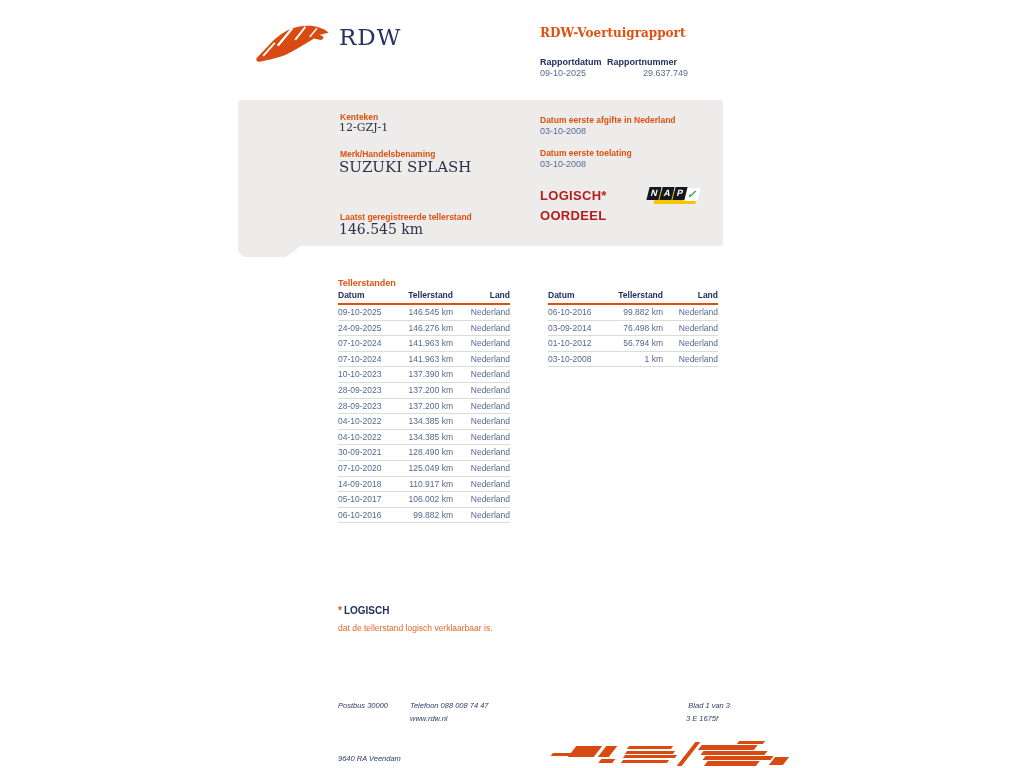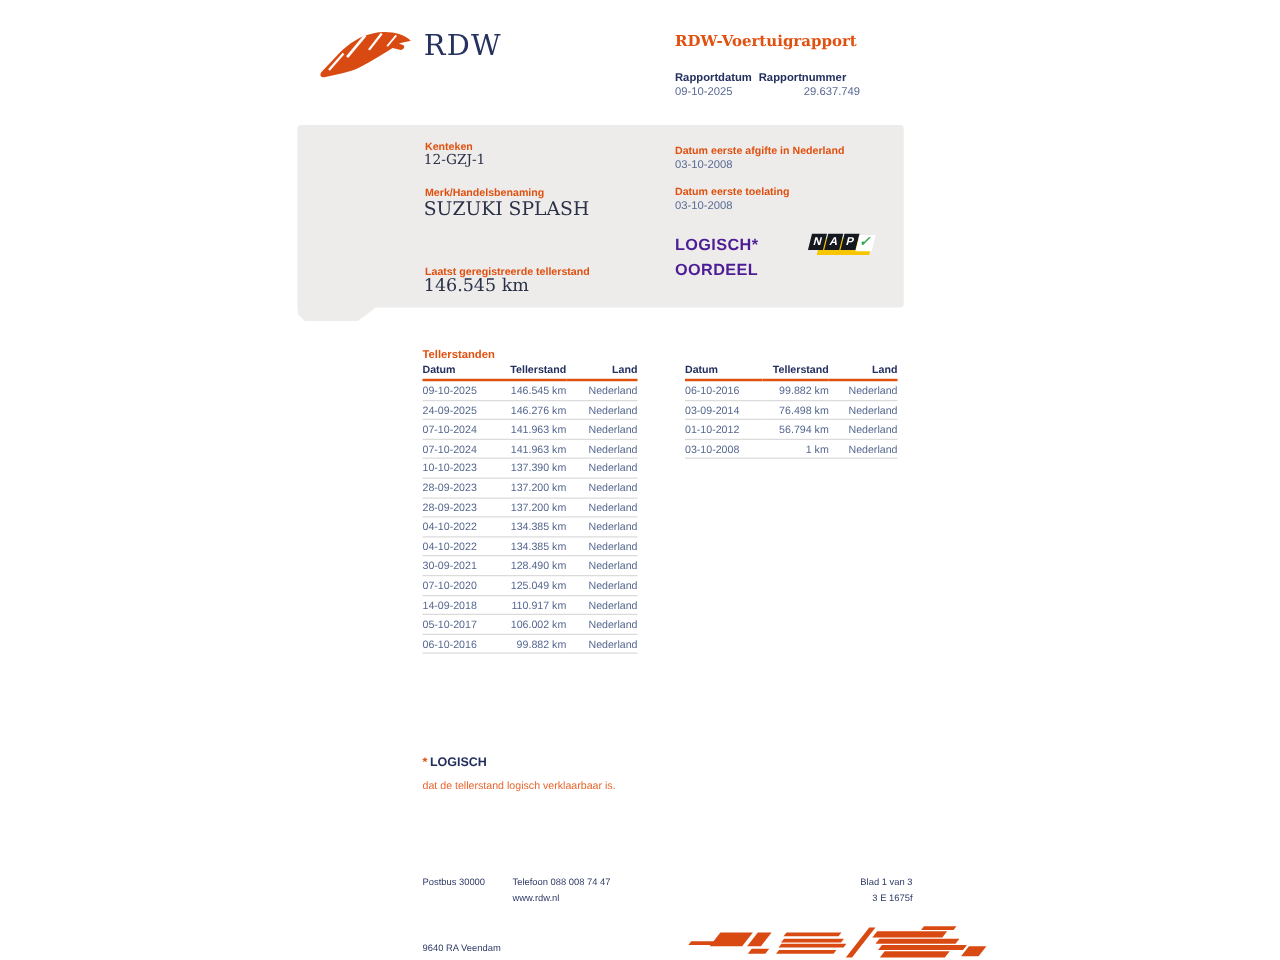--- a/index.html
+++ b/index.html
@@ -16,21 +16,21 @@
   .meta-label { font-size:9px; font-weight:bold; color:#232f5e; }
   .meta-value { font-size:9px; color:#5a6a93; }
 
   
   .panel { left:238px; top:100px; width:485px; height:146px; background:#edeceb; border-radius:3px 3px 3px 0; }
   .panel-tab { left:238px; top:245px; width:64px; height:12px; background:#edeceb;
     clip-path:polygon(0 0,100% 0,calc(100% - 16px) 100%,6px 100%,0 calc(100% - 6px)); }
   .f-label { font-size:8.5px; font-weight:bold; color:#e0500f; }
   .f-value-serif { font-family:"DejaVu Serif", serif; color:#2b3147; }
   .f-value-sm { font-size:9px; color:#5a6a93; }
-  .oordeel { font-size:13px; font-weight:bold; color:#4c1d95; line-height:20px; letter-spacing:0.3px; }
+  .oordeel { font-size:13px; font-weight:bold; color:#b91c1c; line-height:20px; letter-spacing:0.3px; }
 
   
   .nap { left:648px; top:187px; width:52px; height:18px; }
   .nap-yellow { position:absolute; left:7px; top:4px; width:42px; height:13px; background:#f7c600; transform:skewX(-14deg); }
   .nap-letter { position:absolute; top:0; width:12px; height:13px; background:#15181f; color:#ffffff;
     font-size:9px; font-weight:bold; text-align:center; line-height:13px; transform:skewX(-14deg); }
   .nap-check { position:absolute; left:38px; top:1px; width:13px; height:13px; background:#ffffff; transform:skewX(-14deg);
     color:#2faa4a; font-size:11px; font-weight:bold; text-align:center; line-height:13px; }
 
   
@@ -41,21 +41,21 @@
   table.odo td { font-size:8.5px; color:#56688f; border-bottom:1px solid #dbdbdb; padding:3px 0 2.6px 0; line-height:9px; }
   .tbl-left { left:338px; top:290px; width:172px; }
   .tbl-right { left:548px; top:290px; width:170px; }
 
   
   .footnote-head { left:338px; top:605px; font-size:10px; font-weight:bold; color:#232f5e; }
   .footnote-head .star { color:#e0500f; margin-right:2px; }
   .footnote-body { left:338px; top:621px; width:396px; font-size:8.5px; color:#e8662d; line-height:14px; }
 
   
-  .footer { left:338px; top:701px; width:392px; height:30px; font-size:7.5px; color:#2e3a66; }
+  .footer { left:338px; top:701px; width:392px; height:30px; font-size:7.5px; color:#2e3a66;font-style:italic; }
   .footer span { position:absolute; white-space:nowrap; }
 
   
   .decor { left:540px; top:733px; width:260px; height:35px; }
   .bar { position:absolute; background:#d94a12; transform:skewX(-38deg); }
 </style>
 </head>
 <body>
 
 <div class="page">
@@ -234,21 +234,21 @@
   <div class="abs footnote-body">
     <div>dat de tellerstand logisch verklaarbaar is.</div>
   </div>
 
   <div class="abs footer">
     <span style="left:0; top:0;">Postbus 30000</span>
     <span style="left:72px; top:0;">Telefoon 088 008 74 47</span>
     <span style="right:0; top:0;">Blad 1 van 3</span>
     <span style="left:0; top:13px;margin-top:40px;">9640 RA Veendam</span>
     <span style="left:72px; top:13px;">www.rdw.nl</span>
-    <span style="right:0; top:13px;margin-left:17px;">3 E 1675f</span>
+    <span style="right:12px; top:13px;margin-left:17px;">3 E 1675f</span>
   </div>
 
   <div class="abs decor">
     <div class="bar" style="left:12px;  top:20px;   width:34px; height:2.5px;"></div>
     <div class="bar" style="left:32px;  top:13px;   width:26px; height:11px;"></div>
     <div class="bar" style="left:62px;  top:13px;   width:11px; height:11px;"></div>
     <div class="bar" style="left:60px;  top:26px;   width:14px; height:3.5px;"></div>
     <div class="bar" style="left:88px;  top:13px;   width:44px; height:3px;"></div>
     <div class="bar" style="left:86px;  top:17.5px; width:48px; height:3px;"></div>
     <div class="bar" style="left:84px;  top:22px;   width:52px; height:3px;"></div>

